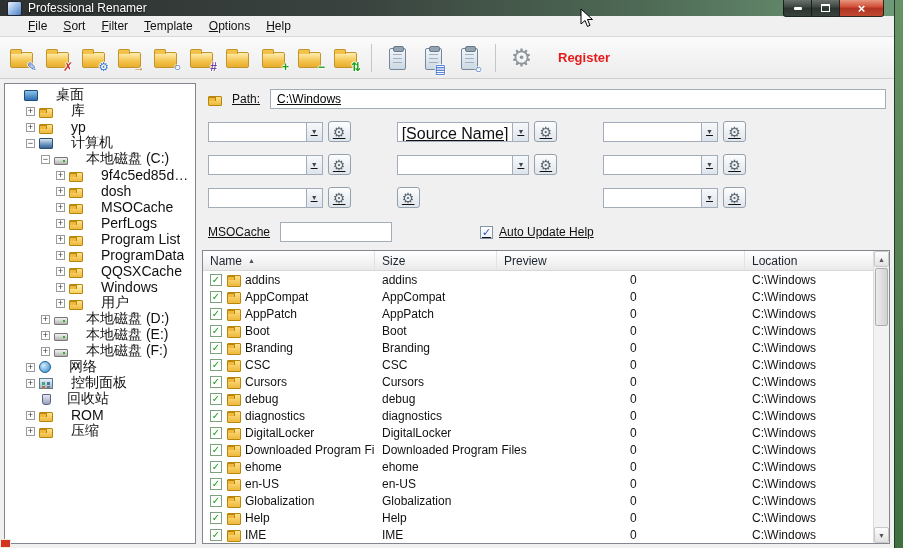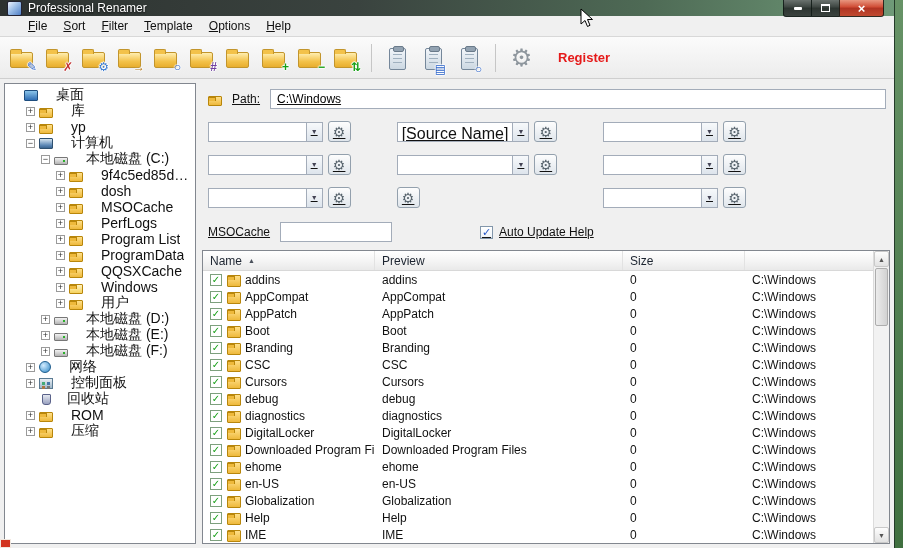--- a/index.html
+++ b/index.html
@@ -439,25 +439,28 @@
         </div>
       </div>
 
       <div class="list-area">
         <div class="list-main">
           <div class="list-header" id="list-header">
               <div class="hcell" style="width: 172px;">
                 <span>Name</span>
                 <span class="sort-arrow">▲</span>
               </div>
+              <div class="hcell" style="width: 122px;">
+                <span>Size</span>
+              </div>
               <div class="hcell" style="width: 248px;">
                 <span>Preview</span>
               </div>
-              <div class="hcell" style="width: 122px;">
-                <span>Size</span>
+              <div class="hcell grow">
+                <span>Location</span>
               </div>
             </div>
           <div class="list-body" id="list-body">
               <div class="lrow">
                 <div class="cell" style="width: 172px;">
                   <span class="check">✓</span>
                   <span class="ti ti-folder"></span>
                   <span>addins</span>
                 </div>
                 <div class="cell" style="width: 248px;">addins</div>

